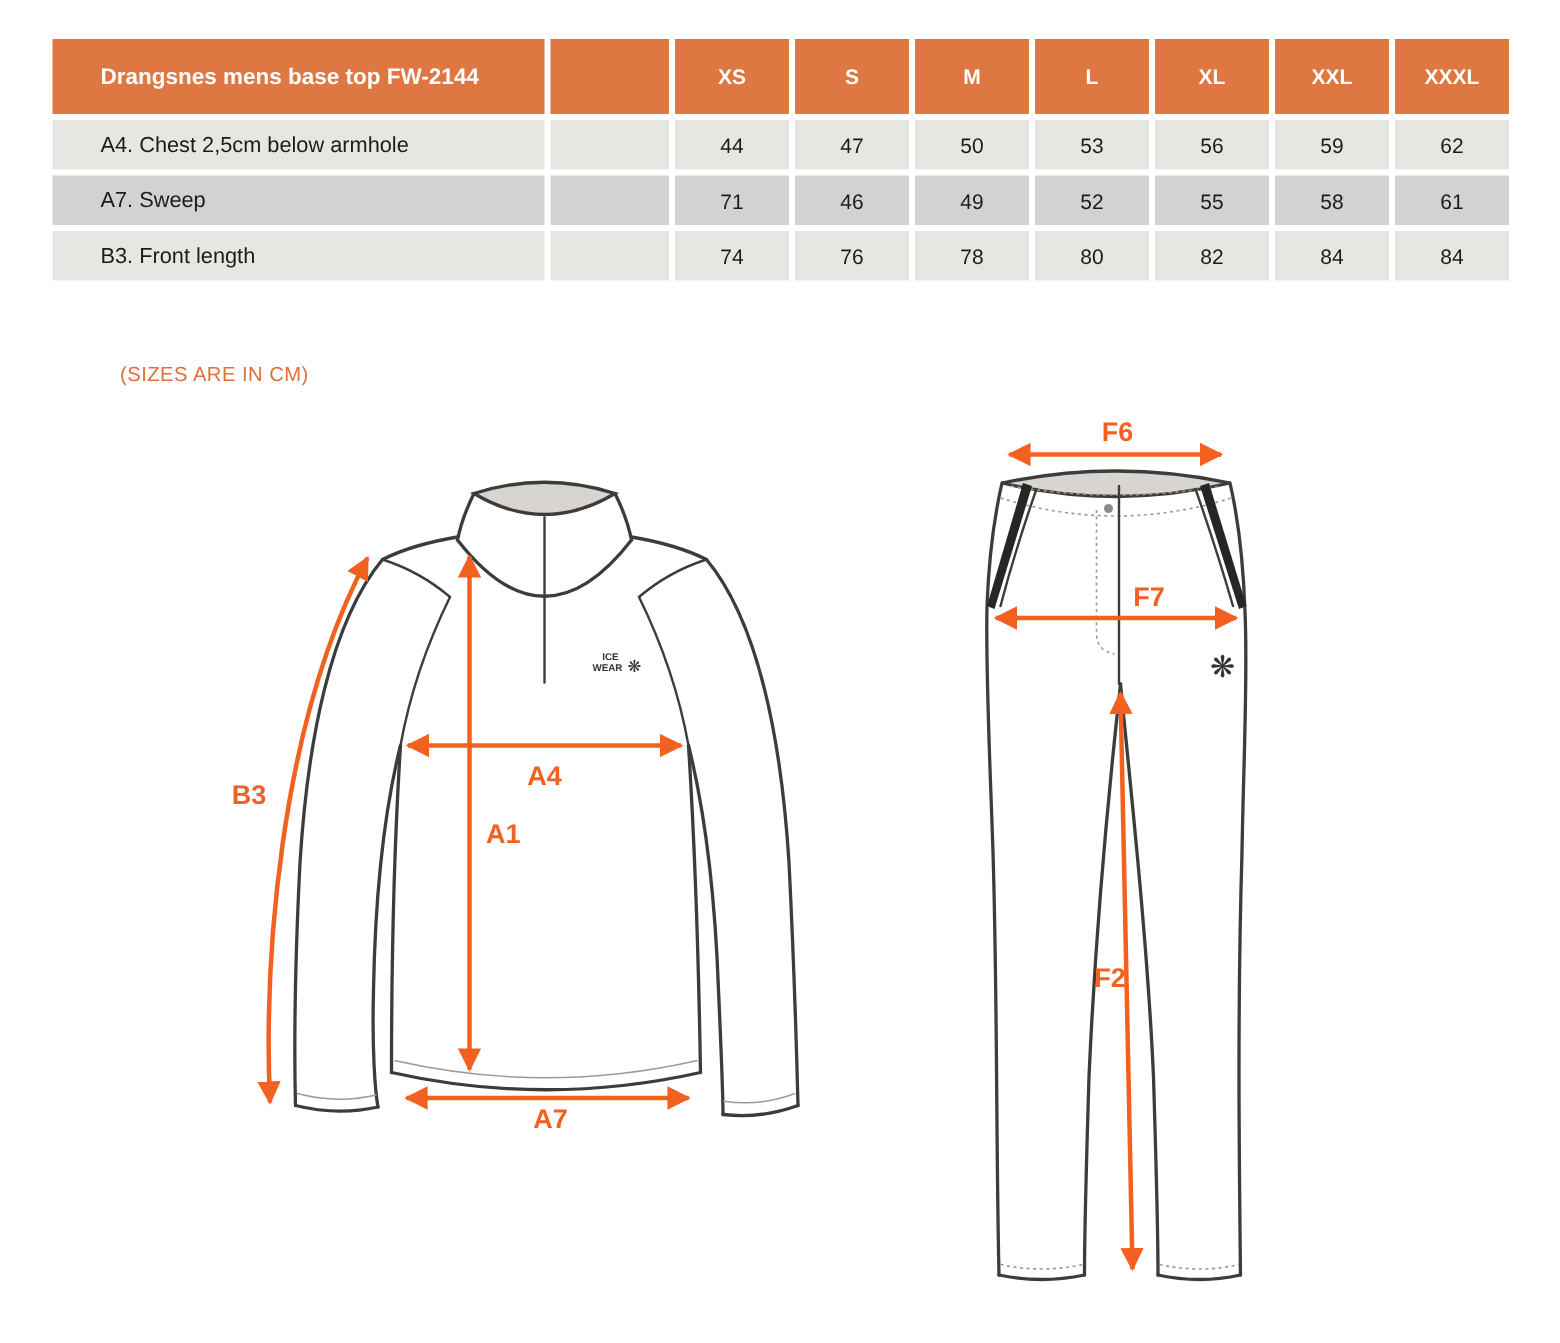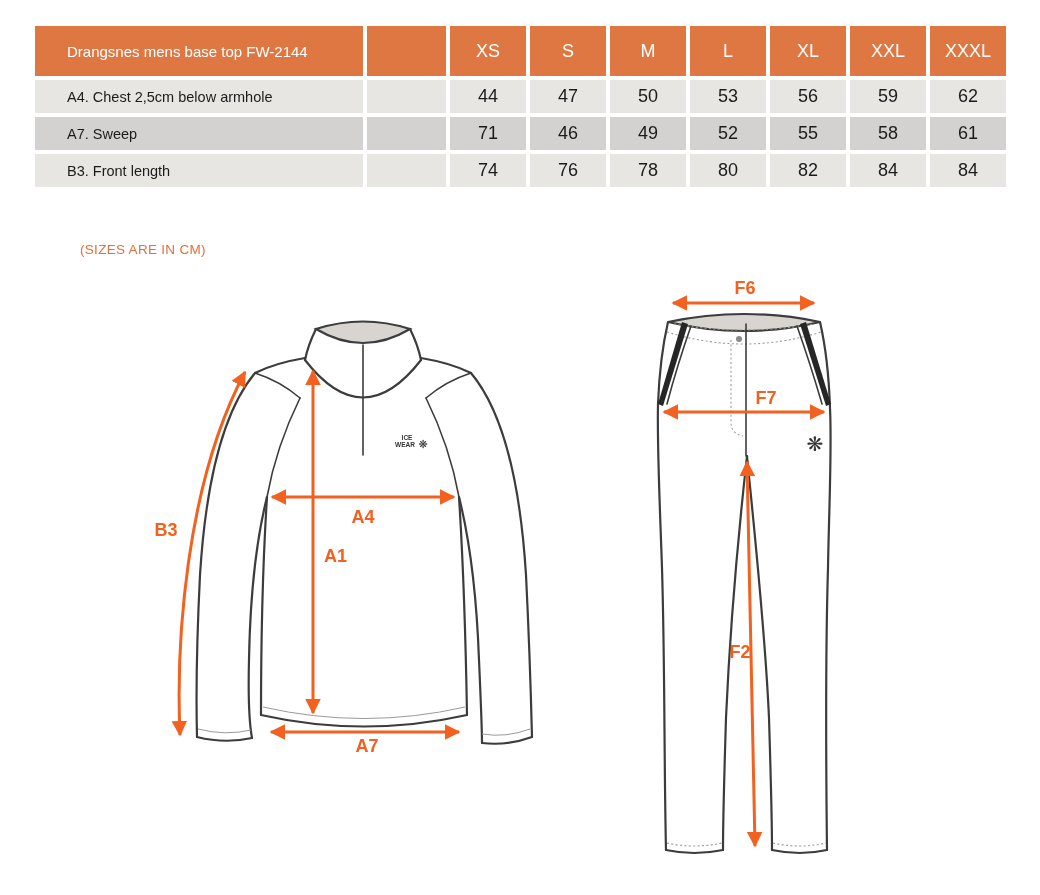--- a/index.html
+++ b/index.html
@@ -12,25 +12,25 @@
     --line:#3c3c3c;
   }
   *{box-sizing:border-box;margin:0;padding:0;}
   html,body{background:#ffffff;}
   body{font-family:"Liberation Sans","DejaVu Sans",sans-serif;color:var(--ink);}
   .stage{position:relative;width:1040px;height:895px;background:#fff;overflow:hidden;}
 
   
   .stable{position:absolute;left:35px;top:26px;width:971px;}
   .trow{display:flex;gap:4px;margin-bottom:4px;}
-  .cell{flex:none;display:flex;align-items:center;justify-content:center;font-size:18px;}
+  .cell{flex:none;display:flex;align-items:center;justify-content:center;font-size:14px;}
   .cell.label{width:328px;justify-content:flex-start;padding-left:32px;font-size:14.5px;}
   .cell.spacer{width:79px;}
   .cell.size{width:76px;}
-  .trow.thead .cell{background:var(--orange-header);color:#fff;font-weight:normal;height:50px;}
+  .trow.thead .cell{background:var(--orange-header);color:#fff;font-weight:bold;height:50px;}
   .trow.thead .cell.label{font-size:15px;}
   .trow.dark .cell{background:var(--row-dark);height:33px;}
   .trow.light .cell{background:var(--row-light);height:33px;}
 
   
   .sizes-note{position:absolute;left:80px;top:242px;font-size:13.5px;letter-spacing:.3px;color:var(--note);}
 
   
   .diagram{position:absolute;}
   .diagram.top{left:140px;top:285px;width:460px;height:490px;}

